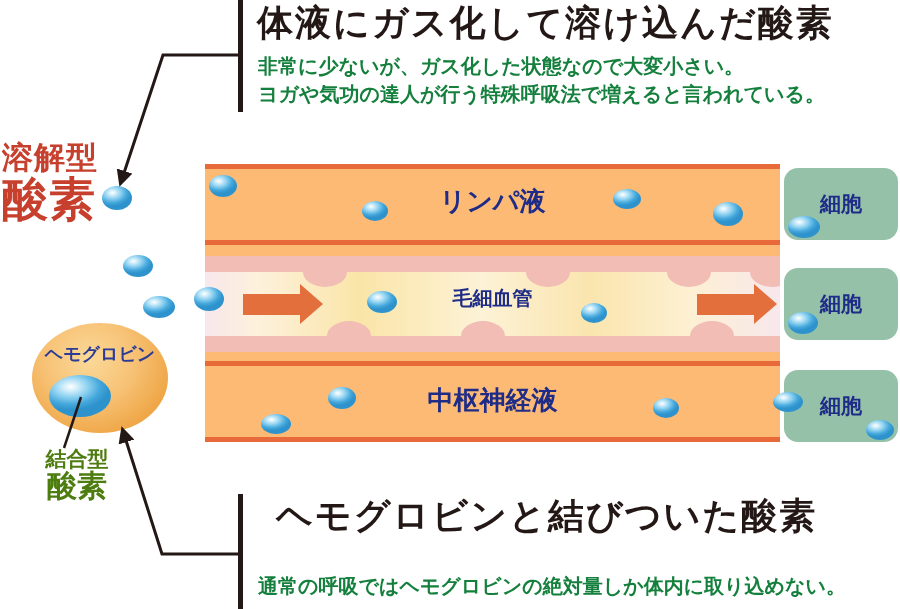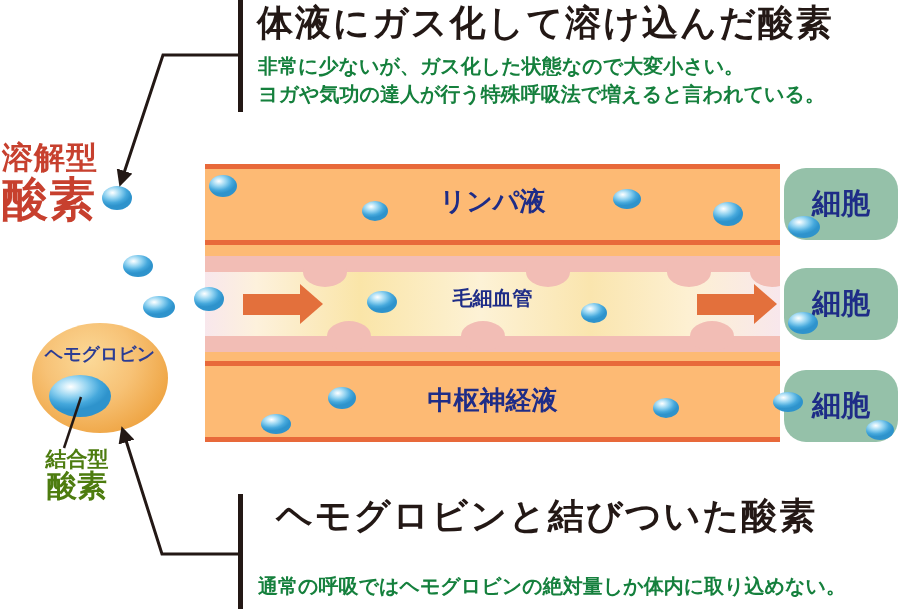--- a/index.html
+++ b/index.html
@@ -27,22 +27,22 @@
   #lumen{position:absolute;left:0;top:108px;width:575px;height:64px;z-index:3;
     background:linear-gradient(90deg,#f8e7ec 0%,#fdf1dc 9%,#fae5a8 27%,#fdf2d6 48%,#fae5ae 67%,#fdf0d2 84%,#f8e7ec 100%);}
   .bump{position:absolute;width:44px;height:30px;border-radius:50%;background:#f2bdb5;z-index:4;}
   .bump.t{top:93px;} .bump.b{top:157px;}
   
   .flow{position:absolute;top:120px;width:80px;height:40px;z-index:5;}
   .flow .shaft{position:absolute;left:0;top:10px;width:58px;height:21px;background:#e3703c;}
   .flow .head{position:absolute;left:57px;top:0;width:0;height:0;
     border-top:20px solid transparent;border-bottom:20px solid transparent;border-left:23px solid #e3703c;}
   
-  .cell{position:absolute;left:784px;width:114px;height:72px;border-radius:22px;background:#95c1a9;
-    display:flex;align-items:center;justify-content:center;font-size:29px;color:#1e2c87;z-index:1;}
+  .cell{position:absolute;left:784px;width:114px;height:72px;border-radius:14px;background:#95c1a9;
+    display:flex;align-items:center;justify-content:center;font-size:21px;color:#1e2c87;z-index:1;}
   
   #hemo{position:absolute;left:32px;top:323px;width:136px;height:110px;border-radius:50%;z-index:2;
     background:radial-gradient(ellipse at 42% 33%,#fbd998 0%,#f7c276 40%,#efa646 75%,#e99737 100%);}
   #hemo .hlabel{position:absolute;top:19px;left:0;width:100%;text-align:center;font-size:18px;color:#2b3c94;}
   
   .sphere{position:absolute;border-radius:50%;z-index:7;
     background:radial-gradient(ellipse 62% 55% at 35% 28%,#ffffff 0%,#d7f0fb 16%,#8ed1f0 45%,#45a8dc 76%,#2e93cc 100%);}
   
   #overlay{position:absolute;left:0;top:0;width:900px;height:609px;z-index:9;pointer-events:none;}
 </style>

